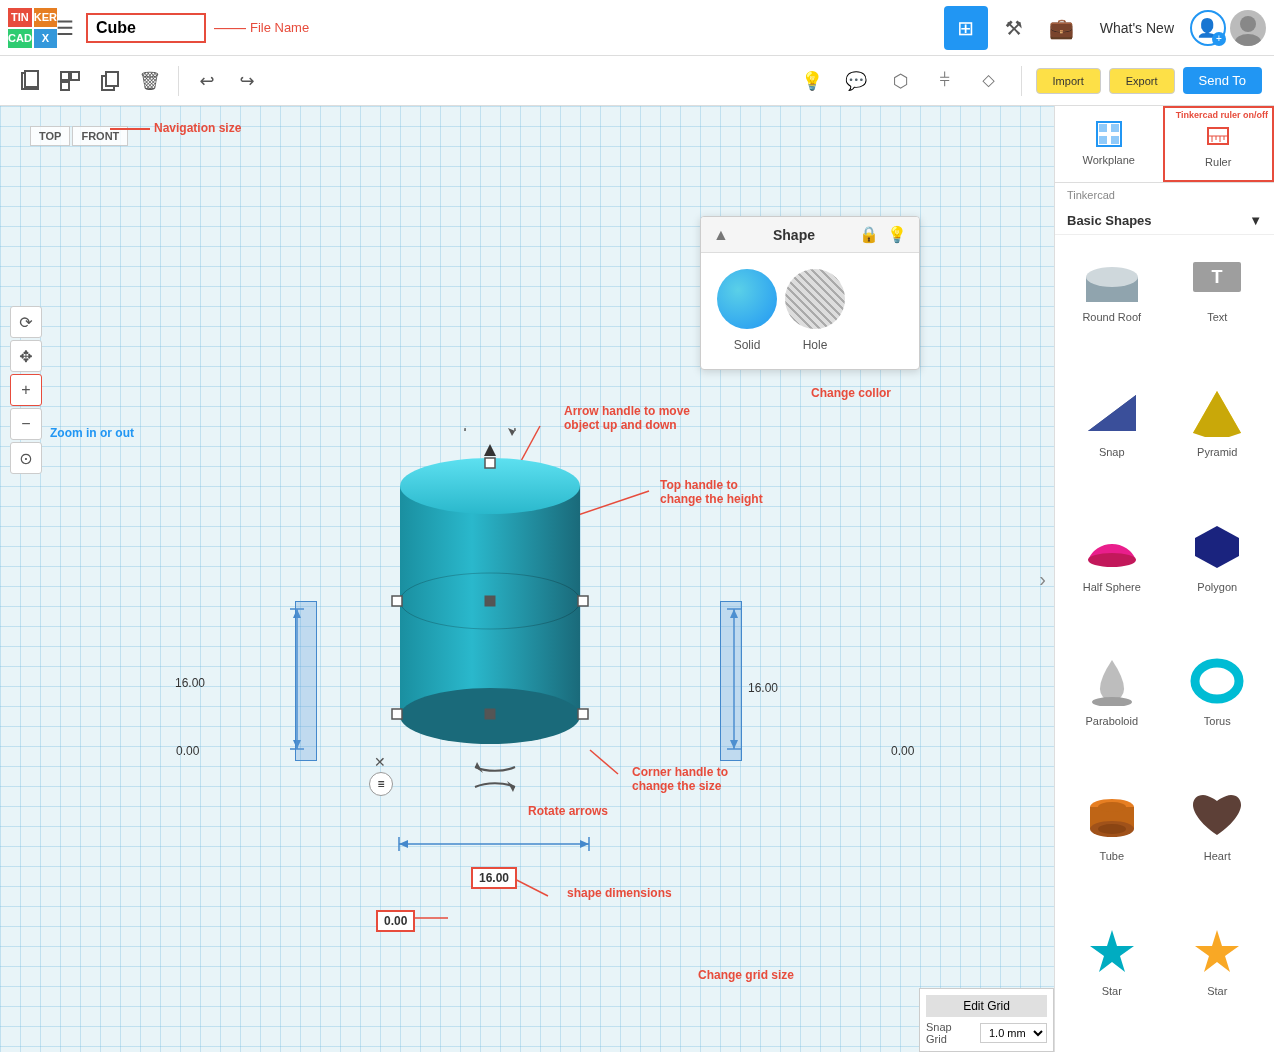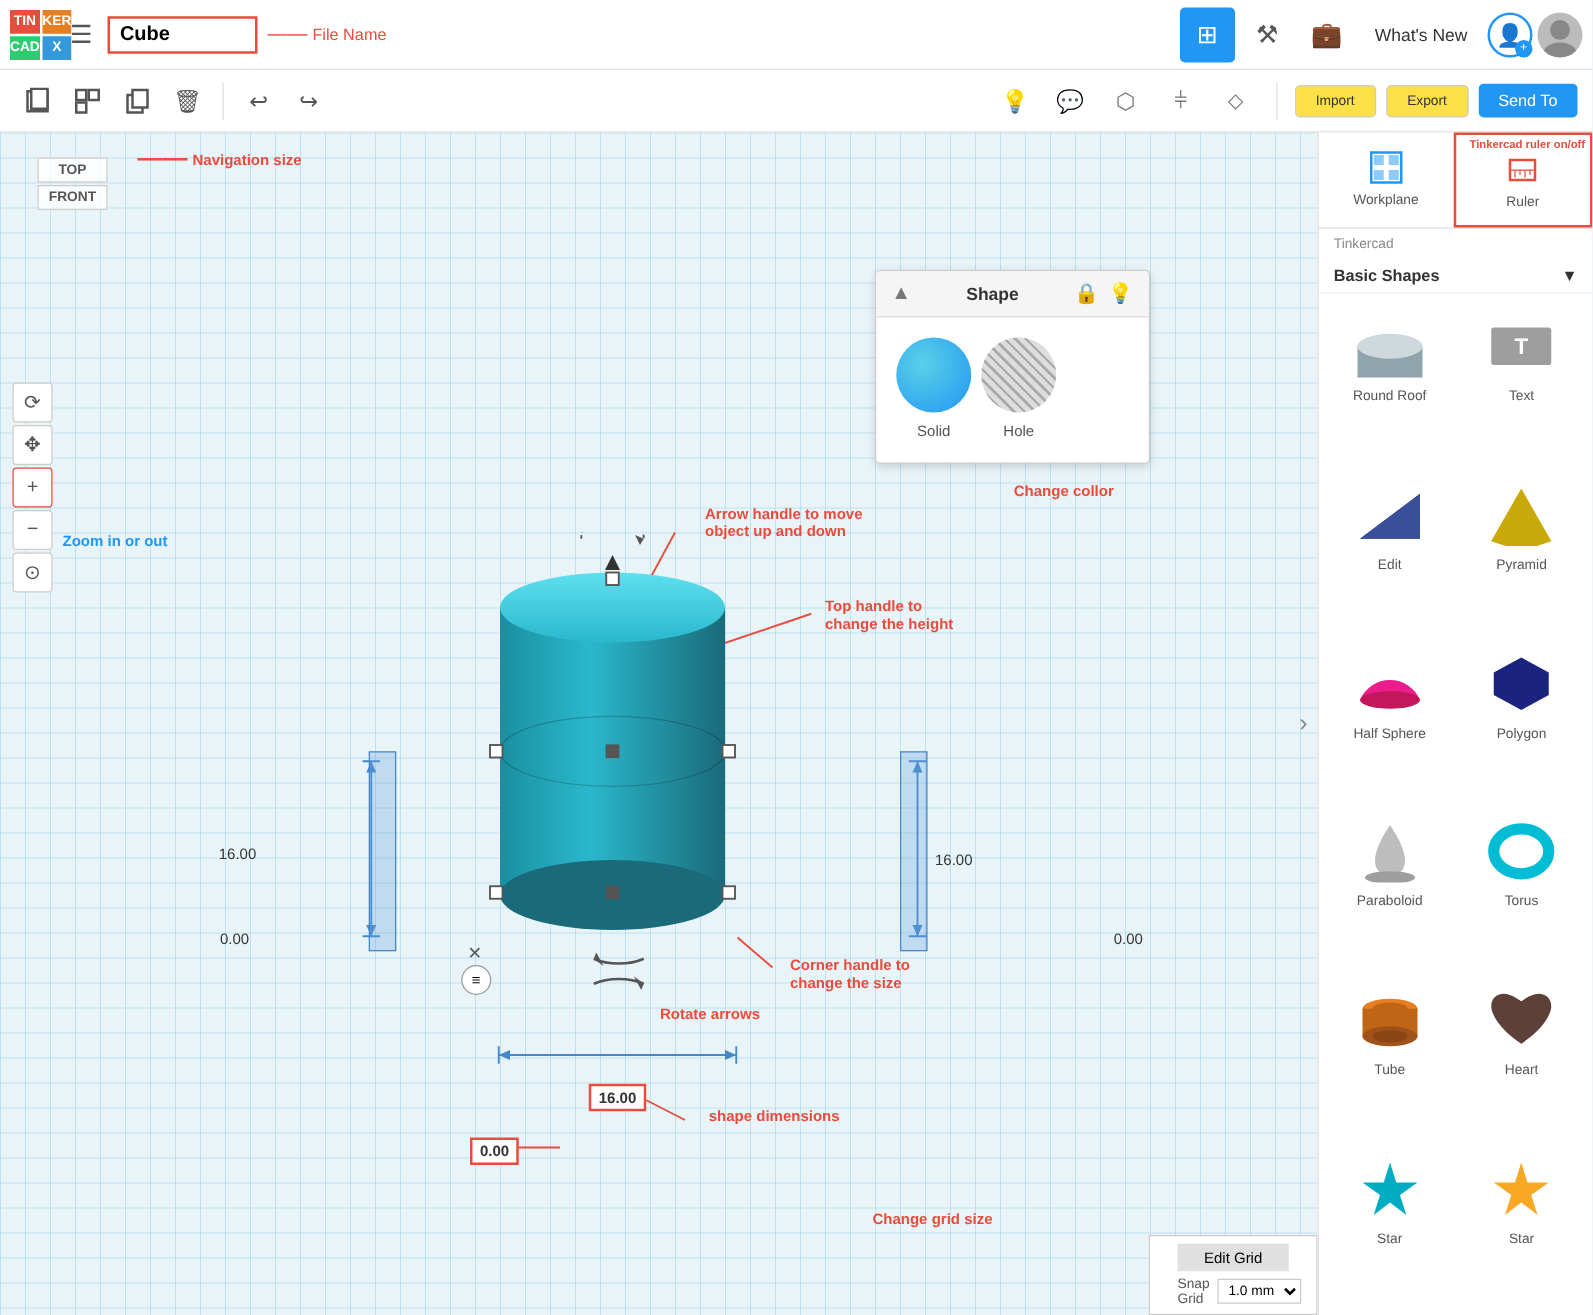--- a/index.html
+++ b/index.html
@@ -89,21 +89,21 @@
       background: #e8f4f8;
       background-image:
         linear-gradient(rgba(100,180,220,0.3) 1px, transparent 1px),
         linear-gradient(90deg, rgba(100,180,220,0.3) 1px, transparent 1px);
       background-size: 20px 20px;
     }
 
     
     #nav-cube {
       position: absolute; top: 20px; left: 30px;
-      display: flex; flex-direction: column; gap: 2px;
+      display: flex; flex-direction: row; gap: 2px;
     }
     .nav-cube-face {
       background: rgba(255,255,255,0.8); border: 1px solid #ccc;
       padding: 3px 8px; font-size: 11px; font-weight: bold;
       color: #555; cursor: pointer; text-align: center;
     }
     #nav-cube-label {
       position: absolute; top: 10px; left: 110px;
       color: #e74c3c; font-size: 12px; font-weight: bold;
       display: flex; align-items: center; gap: 4px;
@@ -186,21 +186,21 @@
 
     
     .annotation {
       position: absolute; color: #e74c3c; font-size: 12px; font-weight: bold;
       pointer-events: none;
       padding-left: 11px;
     }
     #edit-grid-box {
       position: absolute; bottom: 0; right: 0;
       background: #fff; border: 1px solid #ccc;
-      width: 135px; padding: 6px 22px;
+      width: 135px; padding: 6px 6px;
     }
     #edit-grid-btn {
       width: 100%; background: #e0e0e0; border: none; padding: 4px;
       font-size: 12px; cursor: pointer; margin-bottom: 4px;
     }
     #snap-grid-row { display: flex; align-items: center; gap: 6px; }
     #snap-grid-label { font-size: 11px; color: #555; }
     #snap-grid-select {
       font-size: 11px; border: 1px solid #ccc; padding: 2px 4px;
       background: #fff; cursor: pointer;
@@ -563,21 +563,21 @@
         <span class="shape-name">Text</span>
       </div>
 
       <div class="shape-item">
         <div class="shape-thumb">
           <svg width="56" height="50" viewBox="0 0 56 50">
               <polygon points="4,44 52,44 52,8" fill="#2c3e7a"></polygon>
               <polygon points="4,44 52,44 52,8 4,44" fill="#3a4f9a"></polygon>
             </svg>
         </div>
-        <span class="shape-name">Edit</span>
+        <span class="shape-name">Snap</span>
       </div>
 
       <div class="shape-item">
         <div class="shape-thumb">
           <svg width="56" height="50" viewBox="0 0 56 50">
               <polygon points="28,4 52,46 4,46" fill="#f1c40f"></polygon>
               <polygon points="28,4 52,46 40,50 16,50 4,46" fill="#c9a809"></polygon>
             </svg>
         </div>
         <span class="shape-name">Pyramid</span>

